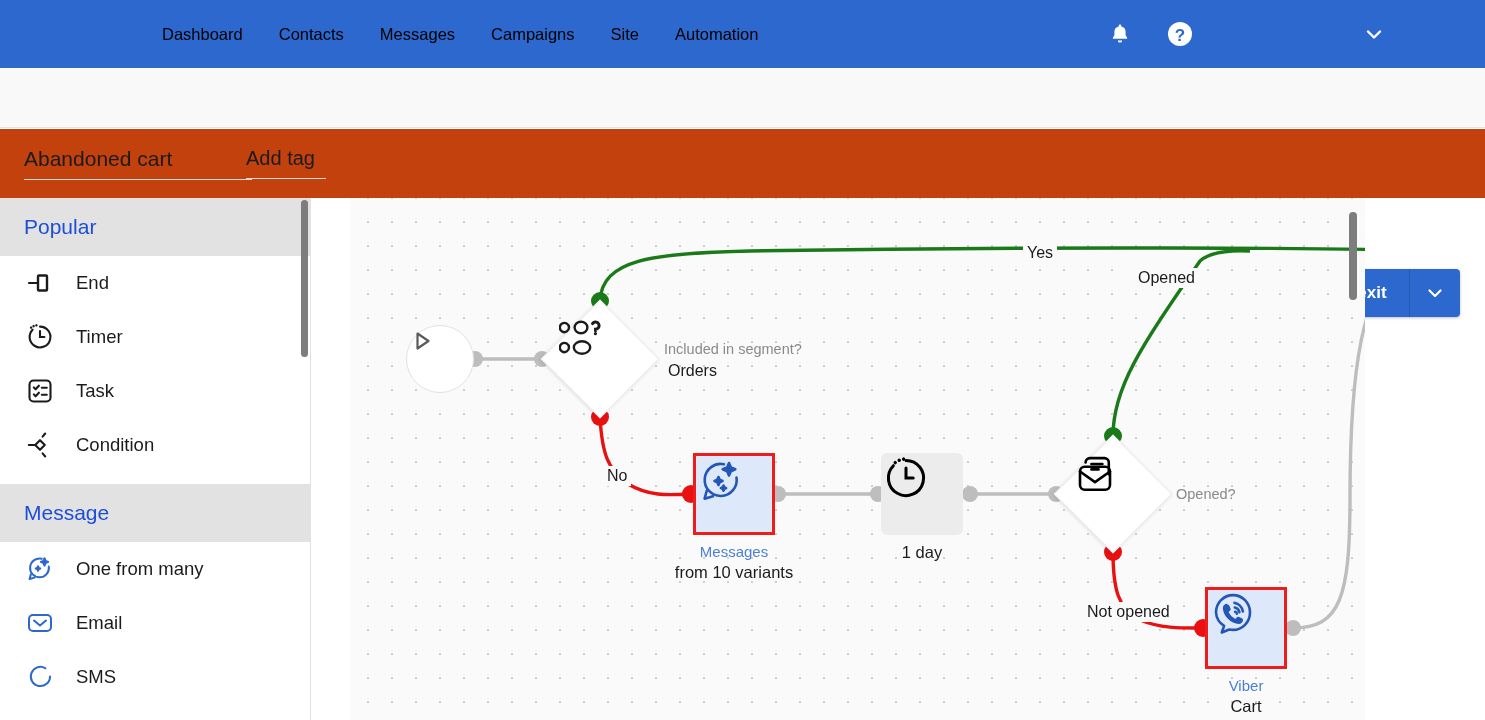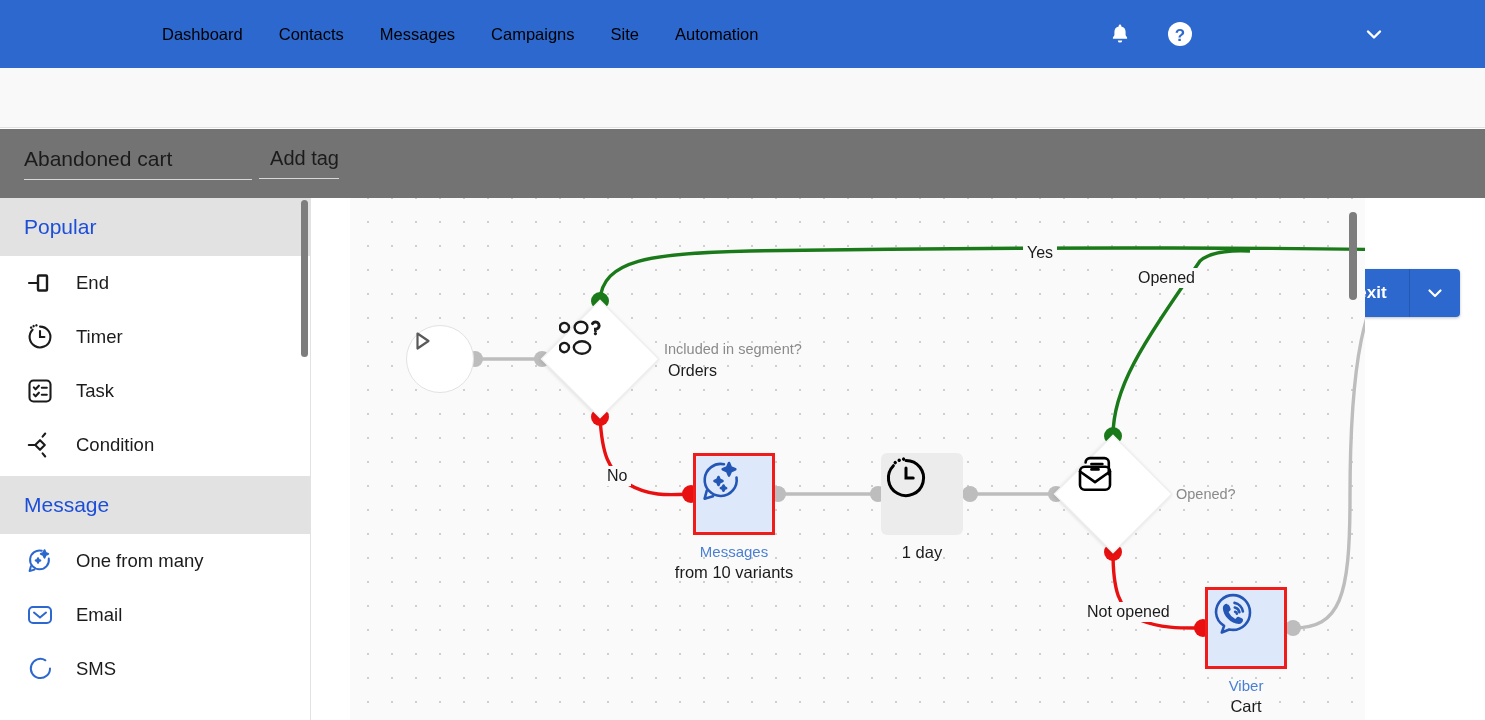--- a/index.html
+++ b/index.html
@@ -33,30 +33,30 @@
 
   
   .substrip {
     position: absolute; left: 0; top: 68px; width: 1485px; height: 60px;
     background: #f9f9f9; border-bottom: 1px solid #e2e2e2;
   }
 
   
   .toolbar {
     position: absolute; left: 0; top: 129px; width: 1485px; height: 69px;
-    background: #737373;
+    background: #c2410c;
   }
   .title-field {
     position: absolute; left: 24px; top: 18px; width: 228px;
     border-bottom: 1px solid #d8d8d8; padding-bottom: 8px;
   }
   .title-field span { font-size: 21px; color: #1b1b1b; }
   .tag-field {
-    position: absolute; left: 259px; top: 18px; width: 80px;
-    border-bottom: 1px solid #d8d8d8; padding-bottom: 8px; text-align: right;
+    position: absolute; left: 246px; top: 18px; width: 80px;
+    border-bottom: 1px solid #d8d8d8; padding-bottom: 8px;
   }
   .tag-field span { font-size: 20px; color: #1b1b1b; }
 
   .tb-group { position: absolute; display: flex; }
   .tb-btn {
     width: 59px; height: 50px; background: #ffffff; border-radius: 4px;
     box-shadow: 0 1px 3px rgba(0,0,0,.22); display: flex;
     align-items: center; justify-content: center; cursor: pointer;
   }
   .tb-pair { display: flex; border-radius: 4px; box-shadow: 0 1px 3px rgba(0,0,0,.22); overflow: hidden; }
@@ -295,21 +295,21 @@
       <span class="si-ico">
         <svg width="30" height="30" viewBox="0 0 30 30" fill="none" stroke="#1b1b1b" stroke-width="2.1" stroke-linecap="round" stroke-linejoin="round">
           <path d="M15 10.2l4.8 4.8-4.8 4.8-4.8-4.8z"></path>
           <path d="M3.8 15h6.4M17.6 6.6l2.6-3.1M17.6 23.4l2.6 3.1"></path>
         </svg>
       </span>
       <span class="si-label">Condition</span>
     </div>
 
 
-    <div class="side-header" style="margin-top:4px;">
+    <div class="side-header" style="margin-top:12px;">
       <span>Message</span>
     </div>
 
     <div class="side-item">
       <span class="si-ico">
         <svg width="30" height="30" viewBox="0 0 30 30" fill="none" stroke="#2c68cd" stroke-width="2" stroke-linecap="round" stroke-linejoin="round">
           <path d="M23.8 12.6a9.4 9.4 0 1 1-7-7.8"></path>
           <path d="M5.9 20.2l-1.3 4.8 4.9-1.4"></path>
           <path d="M19.5 4.2l1.1 2.6 2.6 1.1-2.6 1.1-1.1 2.6-1.1-2.6-2.6-1.1 2.6-1.1z" fill="#2c68cd"></path>
           <path d="M13 12.2l.7 1.6 1.6.7-1.6.7-.7 1.6-.7-1.6-1.6-.7 1.6-.7z" fill="#2c68cd"></path>

